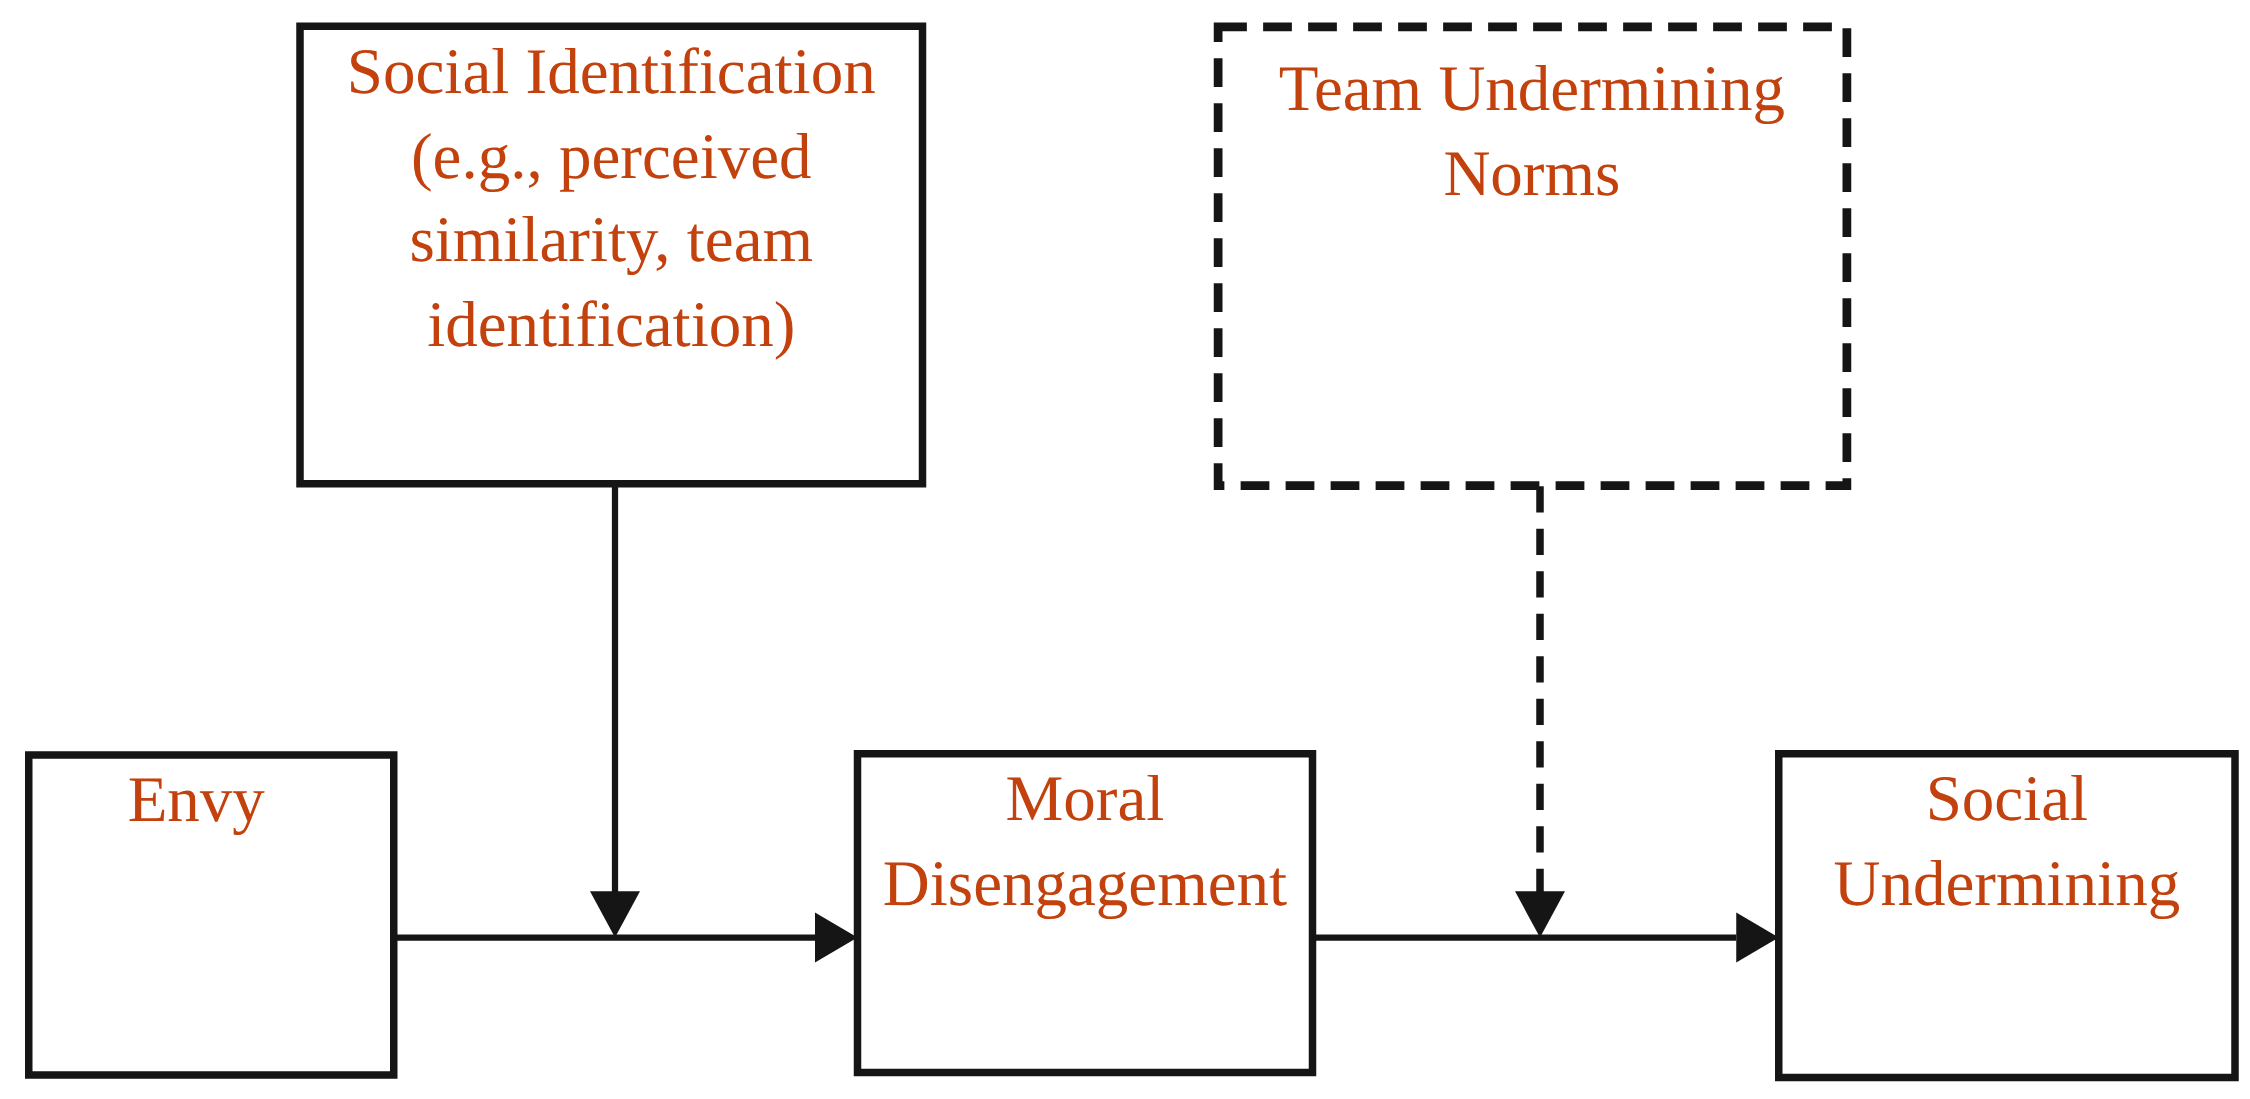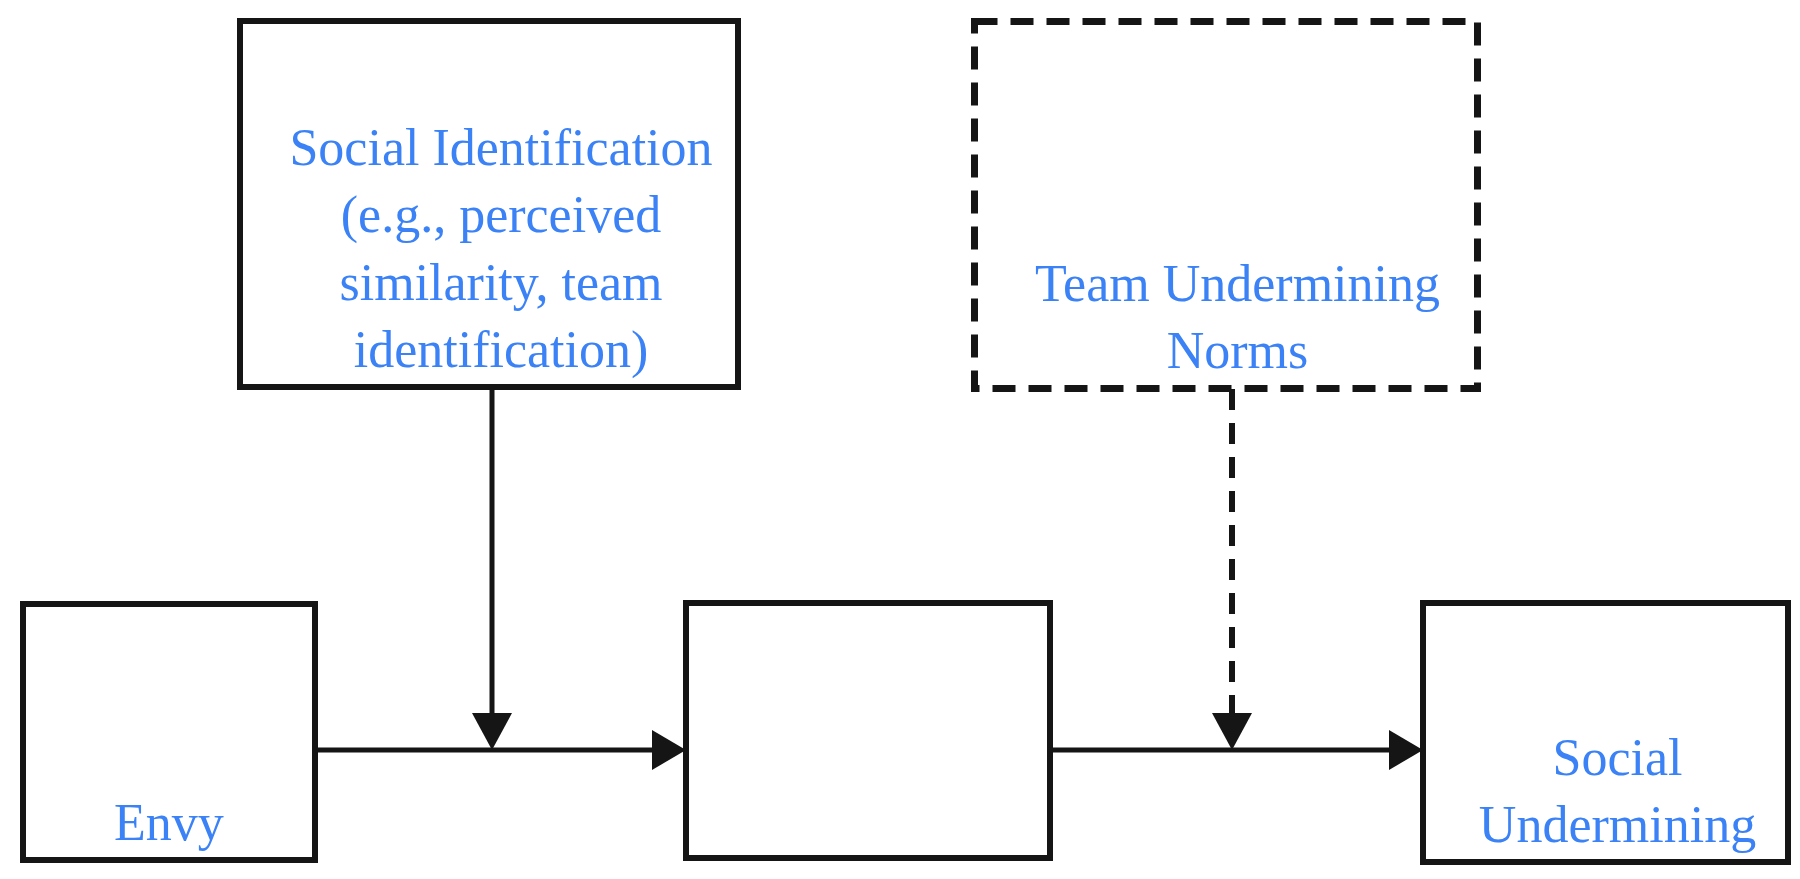--- a/index.html
+++ b/index.html
@@ -17,29 +17,28 @@
     overflow: hidden;
   }
   .canvas svg {
     position: absolute;
     left: 0;
     top: 0;
   }
   .box-label {
     position: absolute;
     display: flex;
-    align-items: flex-end;
+    align-items: flex-start;
     justify-content: center;
     text-align: center;
     white-space: pre-line;
     font-size: 52px;
     line-height: 1.3;
-    color: #3b82f6;
+    color: #c2410c;
     letter-spacing: 0px;
-    margin-left: 12px;
   }
   .label-si  { left: 243px;  top: 24px;  width: 492px; height: 360px; }
   .label-tun { left: 977px;  top: 24px;  width: 497px; height: 361px; padding-top: 14px; box-sizing: border-box; }
   .label-envy{ left: 14px;   top: 607px; width: 286px; height: 250px; }
   .label-md  { left: 689px;  top: 606px; width: 358px; height: 249px; }
   .label-su  { left: 1426px; top: 606px; width: 359px; height: 253px; }
 </style>
 </head>
 <body>
 
@@ -87,19 +86,23 @@
 
   <div class="box-label label-tun">
     <span>Team Undermining
 Norms</span>
   </div>
 
   <div class="box-label label-envy">
     <span>Envy</span>
   </div>
 
+  <div class="box-label label-md">
+    <span>Moral
+Disengagement</span>
+  </div>
 
   <div class="box-label label-su">
     <span>Social
 Undermining</span>
   </div>
 
 </div>
 
 </body></html>

